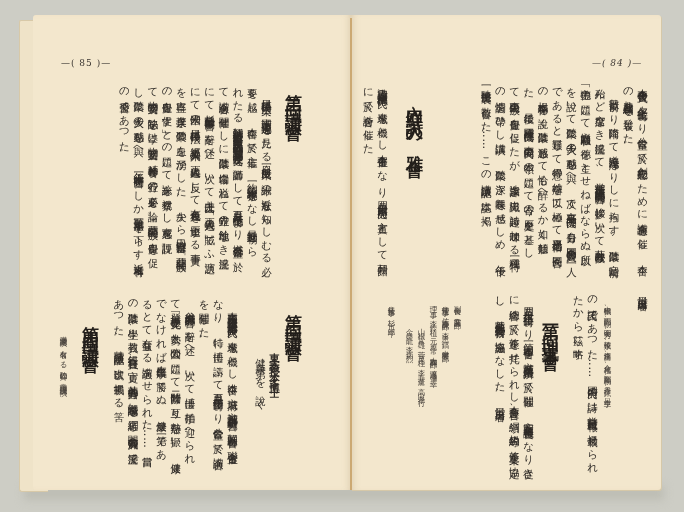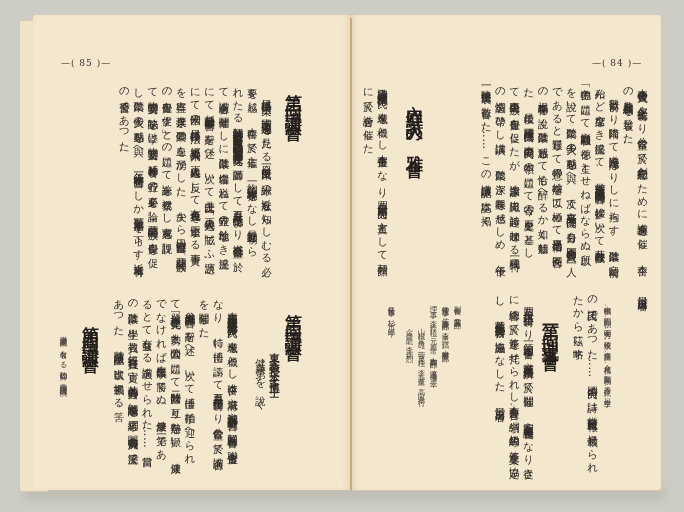--- a/index.html
+++ b/index.html
@@ -78,21 +78,21 @@
 <div class="block" style="left:112px; top:292px; width:128px; height:170px;">
   <p class="indent">東京帝國大學教授林學博士本多靜六氏の來城を機とし本會は京城府、京城都市計劃研究會、朝鮮山林會と聯合主催となり、特に博士に請ふて五月十日午後四時より公會堂に於て講演會を開催した。</p>
   <p class="indent">谷京城府尹開會の辭を述へ、次いて博士は拍手に迎へられて登壇「世界文化の大勢と公園」の題にて二時間餘に亙り熱辯を振い、健康でなければ生存競爭に勝てぬ、健康か第一であるとて有益なる講演をせられた……當日の聽衆は學生、教員、銀行會社員、官吏、其他各方面の知識階級を網羅し開會前滿員の盛況であつた、其講演筆記は次號に掲載する筈</p>
 </div>
 
 <div class="heading" style="left:80px; top:312px;">第四回講演會</div>
 <div class="small" style="left:58px; top:330px; height:150px;">満蒙講演て有名なる陸仁卿の意聯演說講演</div>
 
 <div class="page right"></div>
 <div class="gutter"></div>
-<div class="pagenum" style="left:592px;">—( 84 )—</div>
+<div class="pagenum" style="left:592px;font-style:italic;">—( 84 )—</div>
 
 <div class="block" style="left:428px; top:80px; width:222px; height:180px;">
   <p>本會發會式の夕午後七時より公會堂に於て創立紀念のために講演會を催し、本會の趣旨及綱領を發表した。</p>
   <p class="indent">數日前より降雨にて道路泥濘なりしに拘らす、聽衆は定時前殆んど空席なき盛況にて、當任理事佐藤虎次郎氏開會の挨拶に次いて藤井教授は「主德」の題にて內鮮融和は德を主とせねばならぬ所以を說いて聽衆に多大の感動を與へ、次て高島平三郎氏は自分も同民會發起人の一人であると冒頭して得意の雄辯を以て極めて平易通俗に同民會の根本精神を說く聽衆は感激して恰も醉へるか如く傾聽した、最後に國府種德氏は東亞同民の本領の題にて古今の歷史を基として東亞民族の自覺を促したが、造詣深き史識に詩趣に加味せる一種獨特の情調を帶ひし講演は、聽衆に深き興味を感せしめ、午後十一時半盛況裏に散會した……この講演筆記は本誌に掲く</p>
 </div>
 
 <div class="heading" style="left:404px; top:92px;">內鮮詩人の雅會</div>
 <div class="block" style="left:362px; top:80px; width:28px; height:180px;">
   <p>詩人國府犀東（種德）氏の來城を機とし本會主催とな り四月十六日國府氏を主賓として朝月館に於て詩會を催した</p>
 </div>

